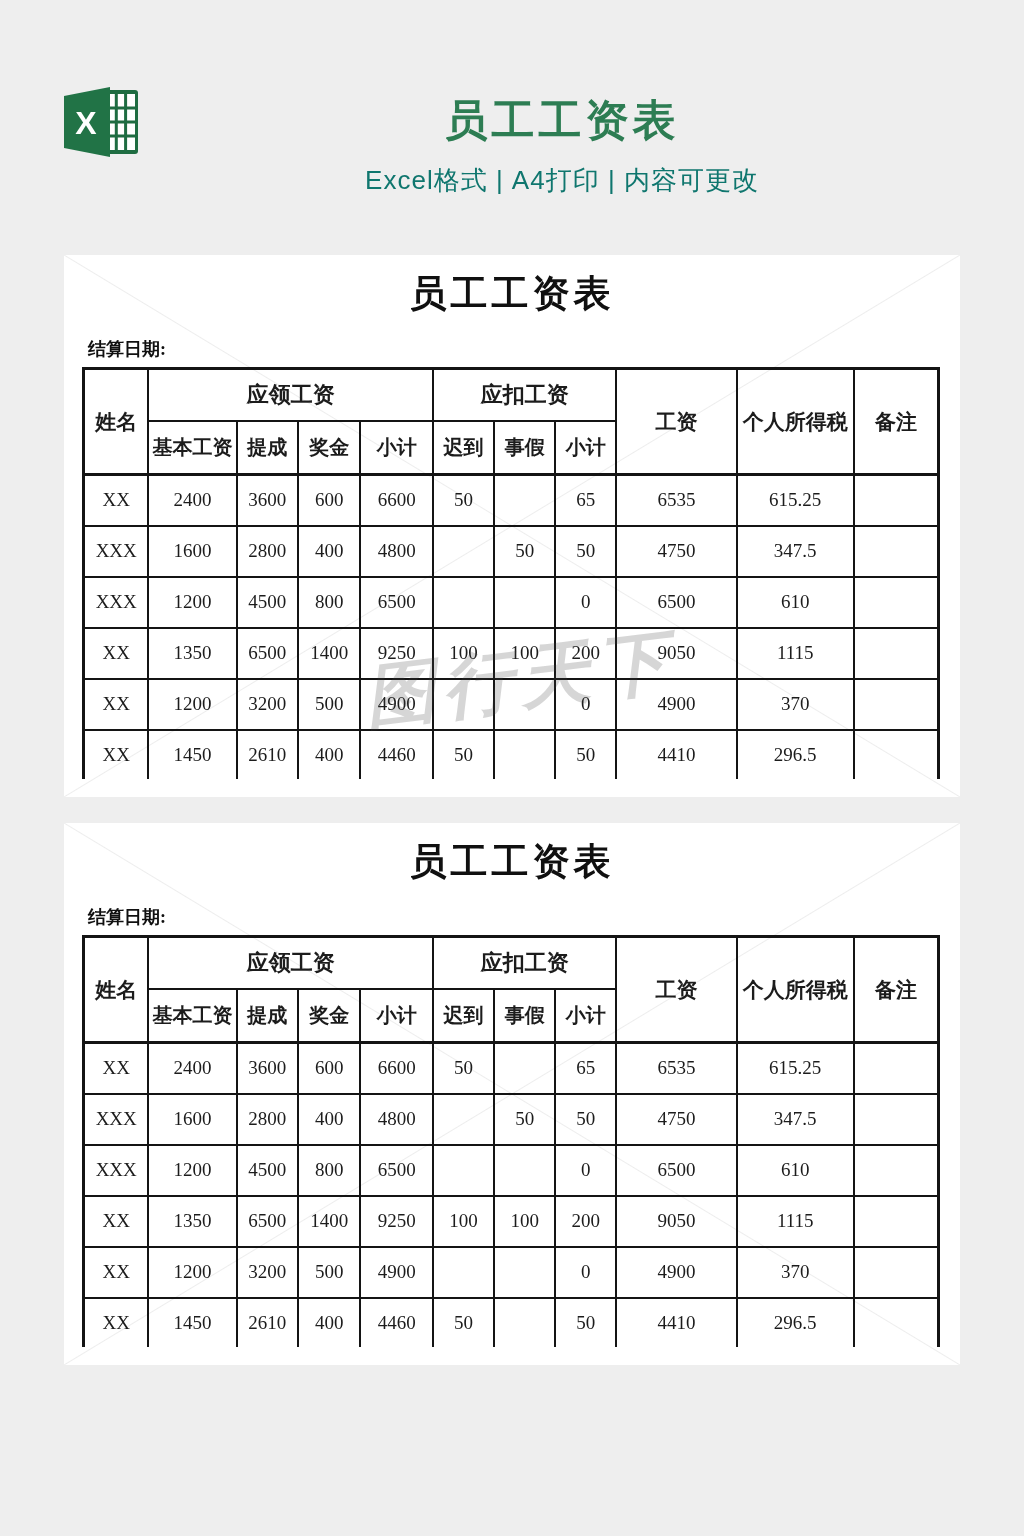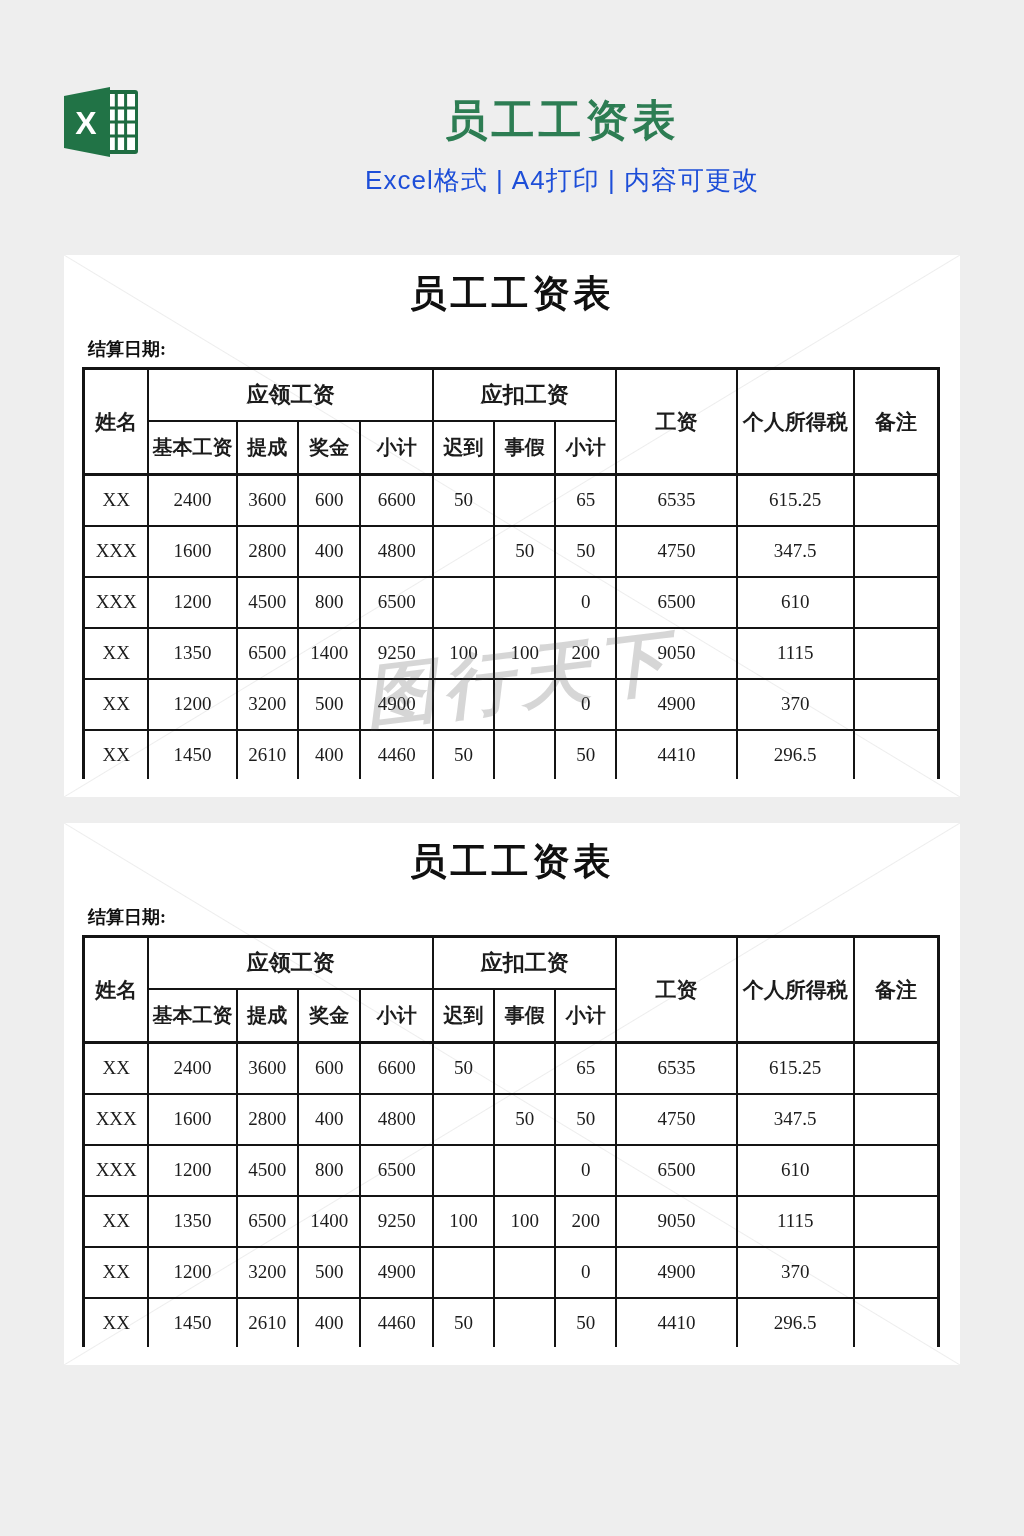--- a/index.html
+++ b/index.html
@@ -10,21 +10,21 @@
   }
   
   .page-header{position:absolute;left:0;top:0;width:1024px;height:220px;}
   .logo{position:absolute;left:62px;top:84px;width:80px;height:76px;}
   .head-block{position:absolute;left:150px;right:50px;top:92px;text-align:center;}
   .page-title{
     margin:0;font-weight:bold;font-size:43px;letter-spacing:4px;
     color:#2d7d53;font-family:"Liberation Sans",sans-serif;
   }
   .page-subtitle{
-    margin-top:13px;font-size:26px;color:#1d4ed8;letter-spacing:1px;
+    margin-top:13px;font-size:26px;color:#0f766e;letter-spacing:1px;
   }
   
   .card{
     position:absolute;left:64px;width:896px;height:542px;
     background:#ffffff;overflow:hidden;
   }
   .card1{top:255px;}
   .card2{top:823px;}
   .card-title{
     position:absolute;top:14px;left:0;right:0;margin:0;text-align:center;

